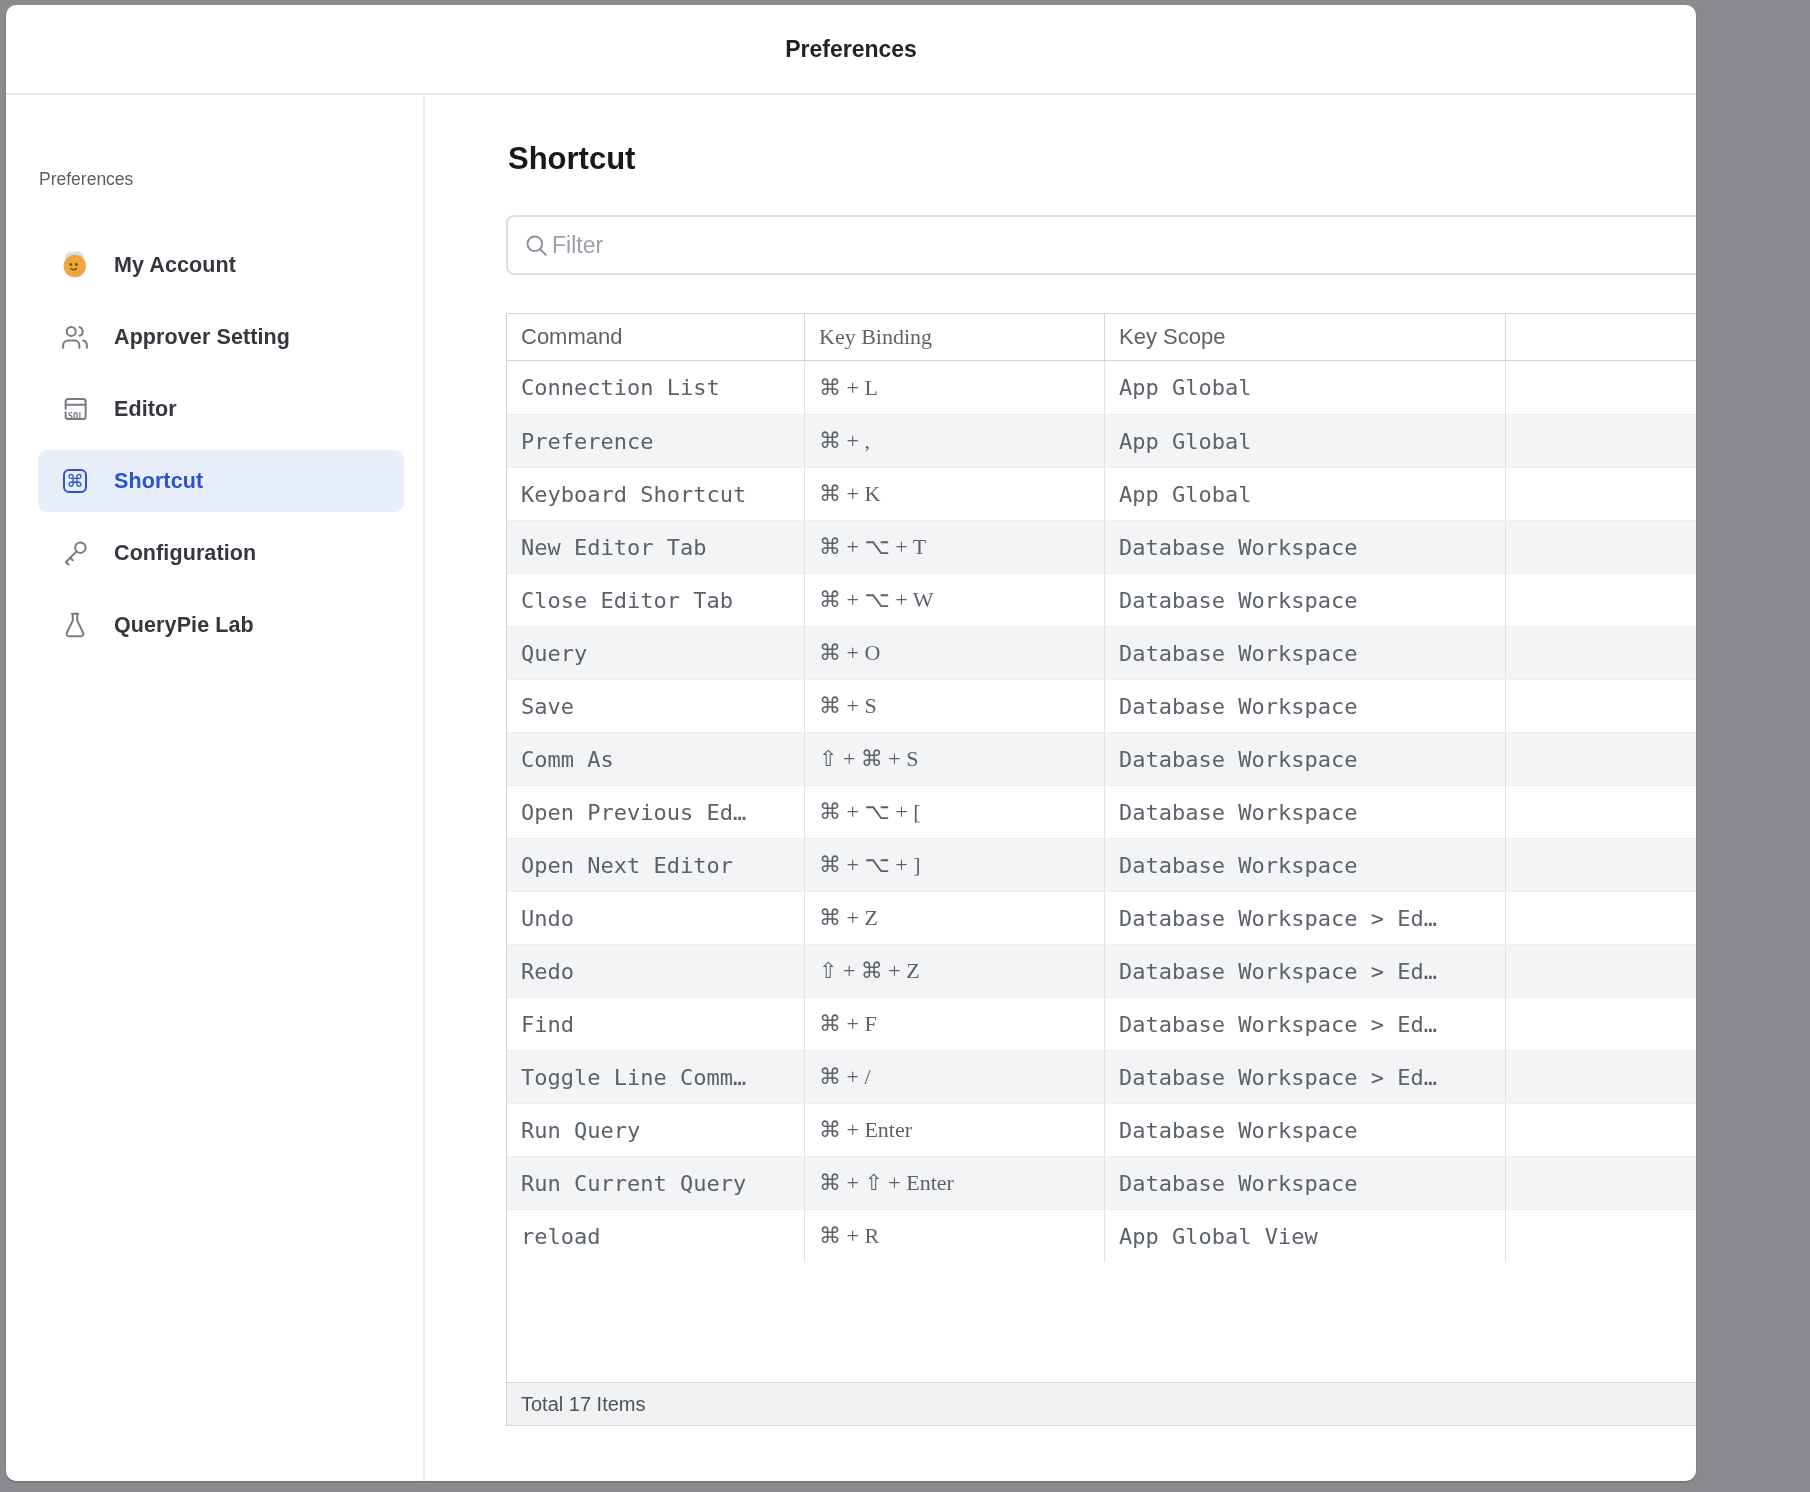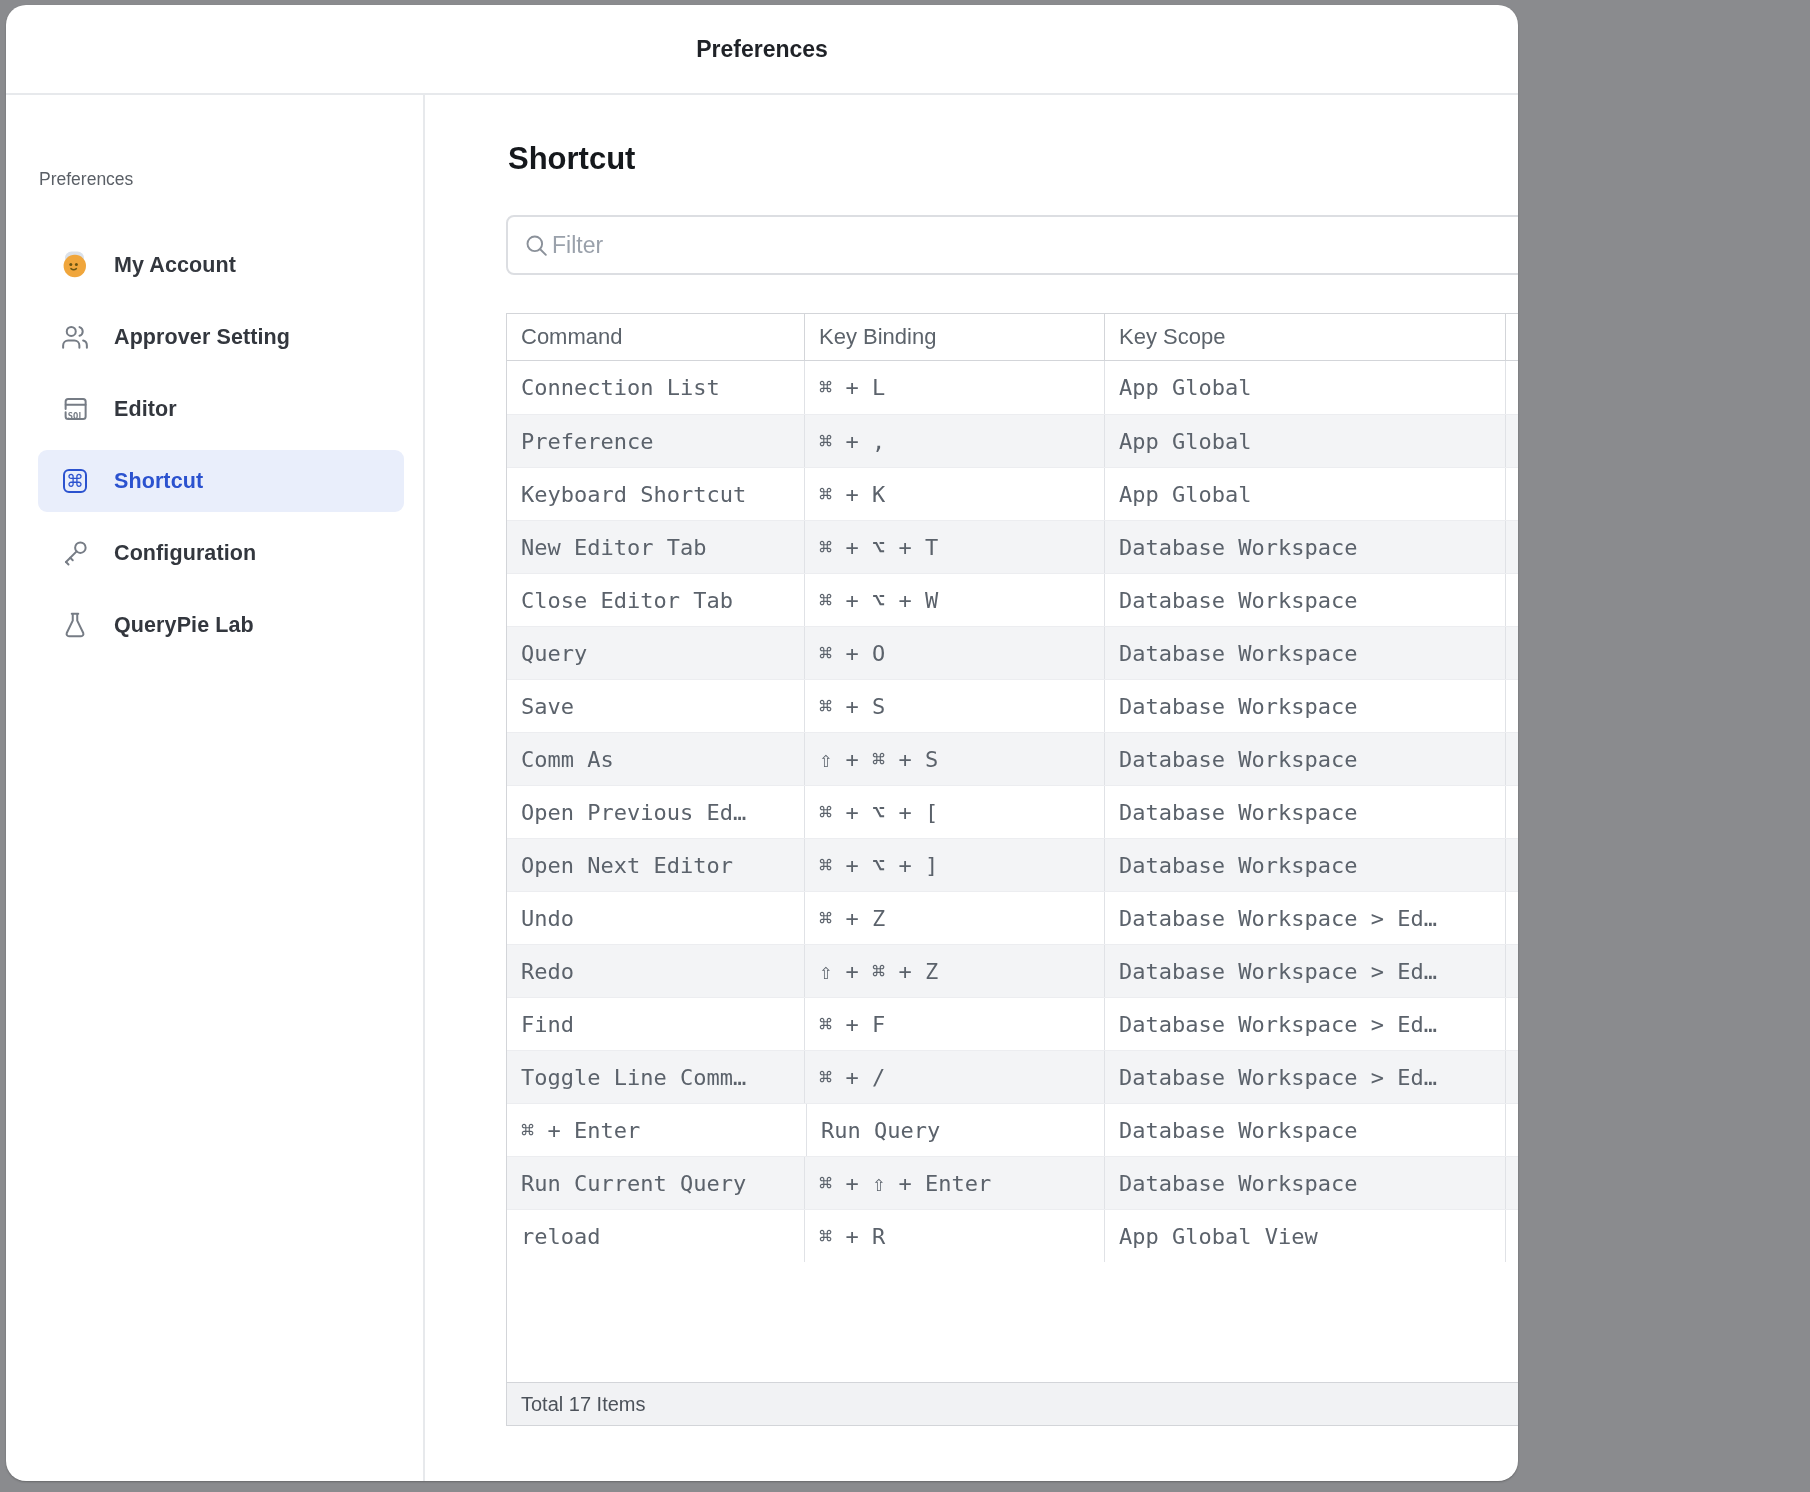--- a/index.html
+++ b/index.html
@@ -3,22 +3,22 @@
 <meta charset="utf-8">
 <style>
   html,body{margin:0;padding:0;}
   body{
     width:1810px;height:1492px;position:relative;overflow:hidden;
     background:#8a8b8e;
     font-family:"Liberation Sans",sans-serif;
     -webkit-font-smoothing:antialiased;
   }
   .dialog{
-    position:absolute;left:6px;top:5px;width:1512px;height:1476px;
-    background:#ffffff;border-radius:20px;overflow:hidden;
+    position:absolute;left:6px;top:5px;width:1690px;height:1476px;
+    background:#ffffff;border-radius:10px;overflow:hidden;
     box-shadow:0 1px 2px rgba(0,0,0,.25);
   }
   
   .titlebar{
     position:absolute;left:0;top:0;right:0;height:88px;
     border-bottom:2px solid #e7e9ec;
     display:flex;align-items:center;justify-content:center;
   }
   .title{font-size:23px;font-weight:700;color:#1f2227;}
   .close-btn{
@@ -68,21 +68,21 @@
   .tr{display:flex;height:53px;box-sizing:border-box;justify-content:space-between;}
   .tr + .tr{border-top:1px solid #ecedf0;}
   .tr.alt{background:#f3f4f6;}
   .td{
     box-sizing:border-box;padding-left:14px;display:flex;align-items:center;
     font-family:"DejaVu Sans Mono","DejaVu Sans",monospace;
     font-size:22px;color:#5b626b;border-right:1px solid #e0e2e6;white-space:pre;
     overflow:hidden;
   }
   .c0{width:298px;flex:0 0 298px;}
-  .c1{width:300px;flex:0 0 300px;}
+  .c1{width:300px;flex:0 0 300px;font-family:Liberation Serif, serif;}
   .c2{width:401px;flex:0 0 401px;}
   .c3{flex:1;}
   .td.c3{border-right:none;}
   .filler{height:120px;background:#fff;}
   .tfoot{
     height:43px;border-top:1px solid #d3d5d9;background:#f1f2f4;
     display:flex;align-items:center;padding-left:14px;box-sizing:border-box;
     font-size:20px;color:#4c525a;
   }
   svg{display:block;}
@@ -269,22 +269,22 @@
           <div class="td c2">Database Workspace &gt; Ed…</div>
           <div class="td c3"></div>
         </div>
         <div class="tr alt">
           <div class="td c0">Toggle Line Comm…</div>
           <div class="td c1">⌘ + /</div>
           <div class="td c2">Database Workspace &gt; Ed…</div>
           <div class="td c3"></div>
         </div>
         <div class="tr">
+          <div class="td c0">Run Query</div>
           <div class="td c1">⌘ + Enter</div>
-          <div class="td c0">Run Query</div>
           <div class="td c2">Database Workspace</div>
           <div class="td c3"></div>
         </div>
         <div class="tr alt">
           <div class="td c0">Run Current Query</div>
           <div class="td c1">⌘ + ⇧ + Enter</div>
           <div class="td c2">Database Workspace</div>
           <div class="td c3"></div>
         </div>
         <div class="tr">

